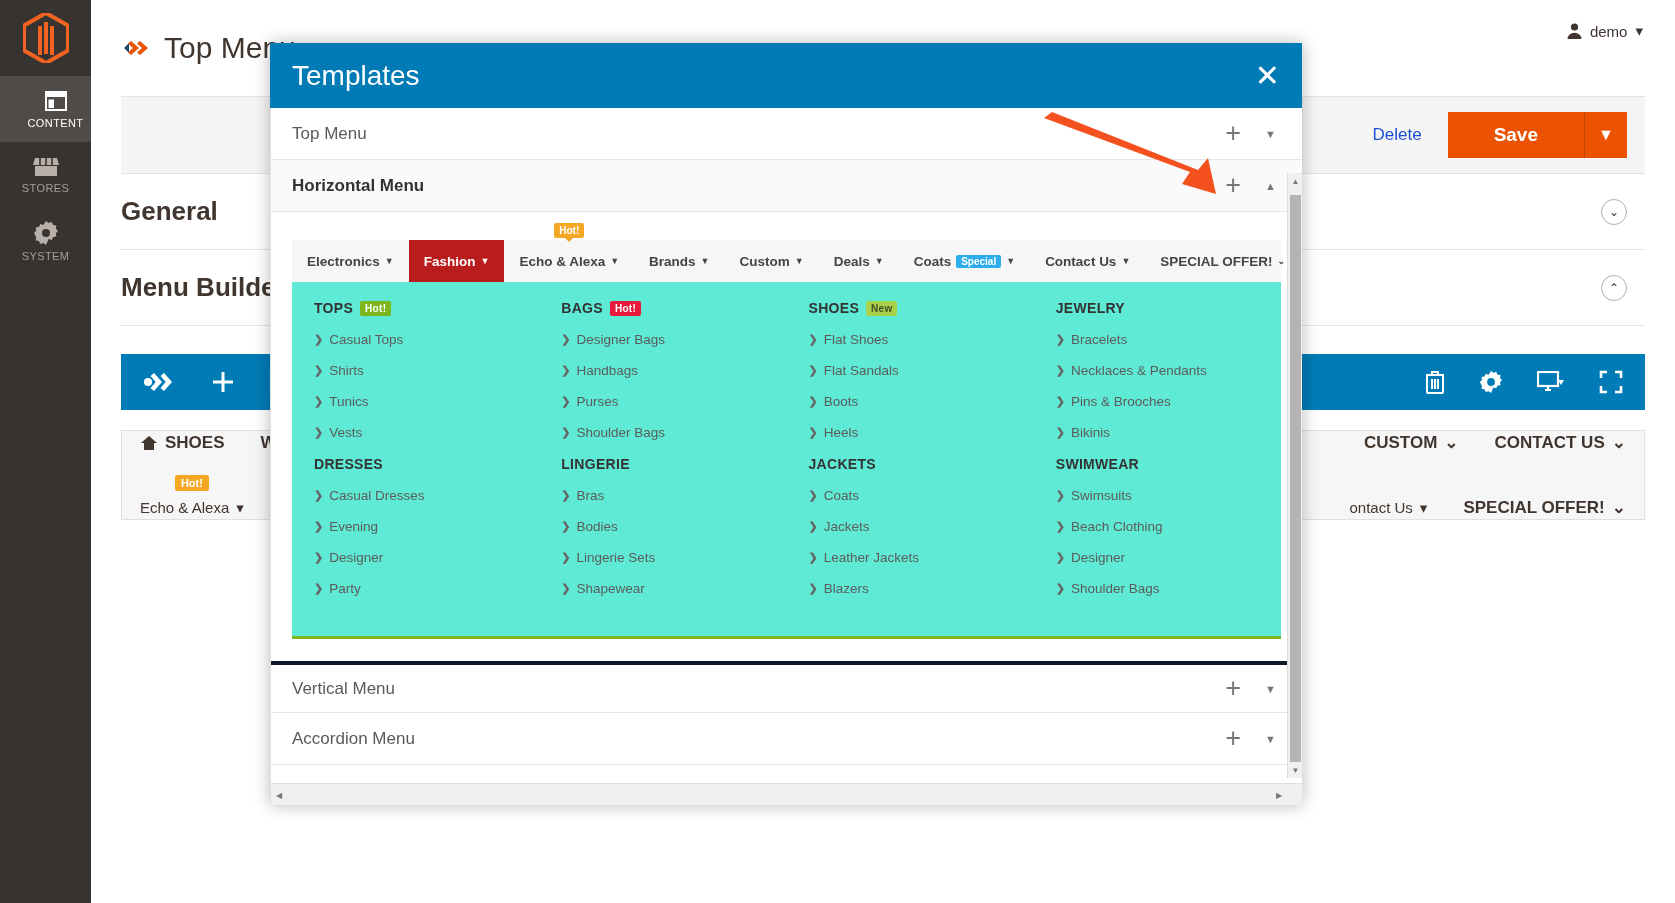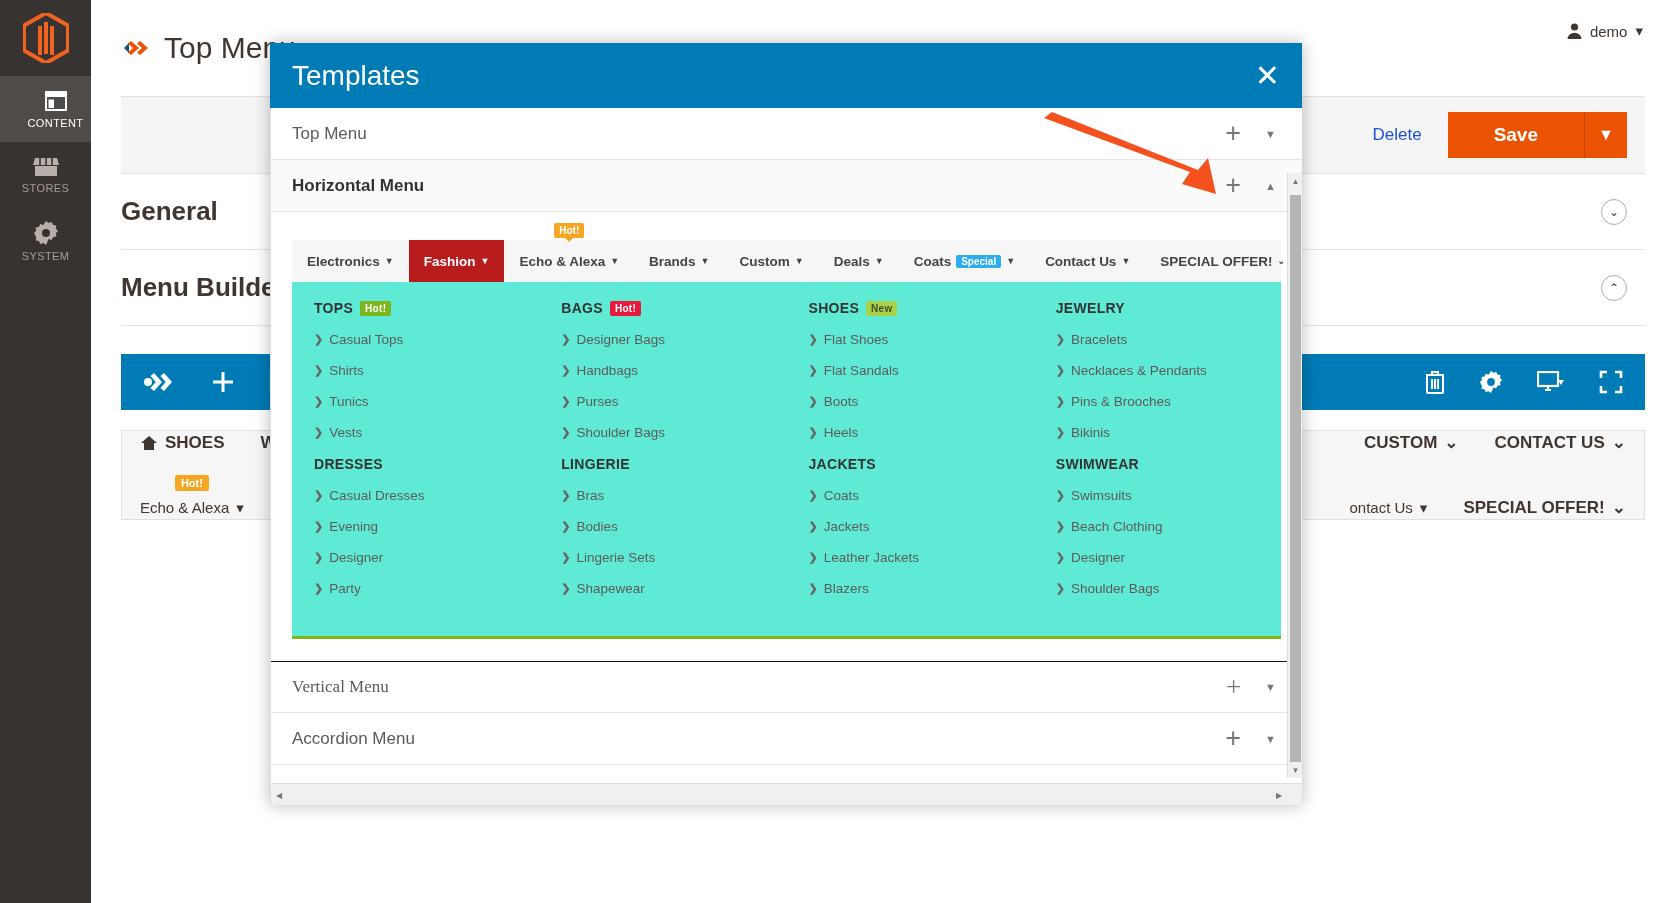--- a/index.html
+++ b/index.html
@@ -623,21 +623,21 @@
               <div class="mlink">
                   <span class="chev">❯</span>
                   <span>Shoulder Bags</span>
                 </div>
             </div>
 
           </div>
         </div>
       </div>
 
-      <div class="acc-row" style="border-top:1px solid #0f172a;font-family:Liberation Serif, serif;">
+      <div class="acc-row" style="border-top:4px solid #0f172a;">
         <span class="acc-label">Vertical Menu</span>
         <span class="acc-plus">+</span>
         <span class="acc-caret">▼</span>
       </div>
 
       <div class="acc-row">
         <span class="acc-label">Accordion Menu</span>
         <span class="acc-plus">+</span>
         <span class="acc-caret">▼</span>
       </div>

